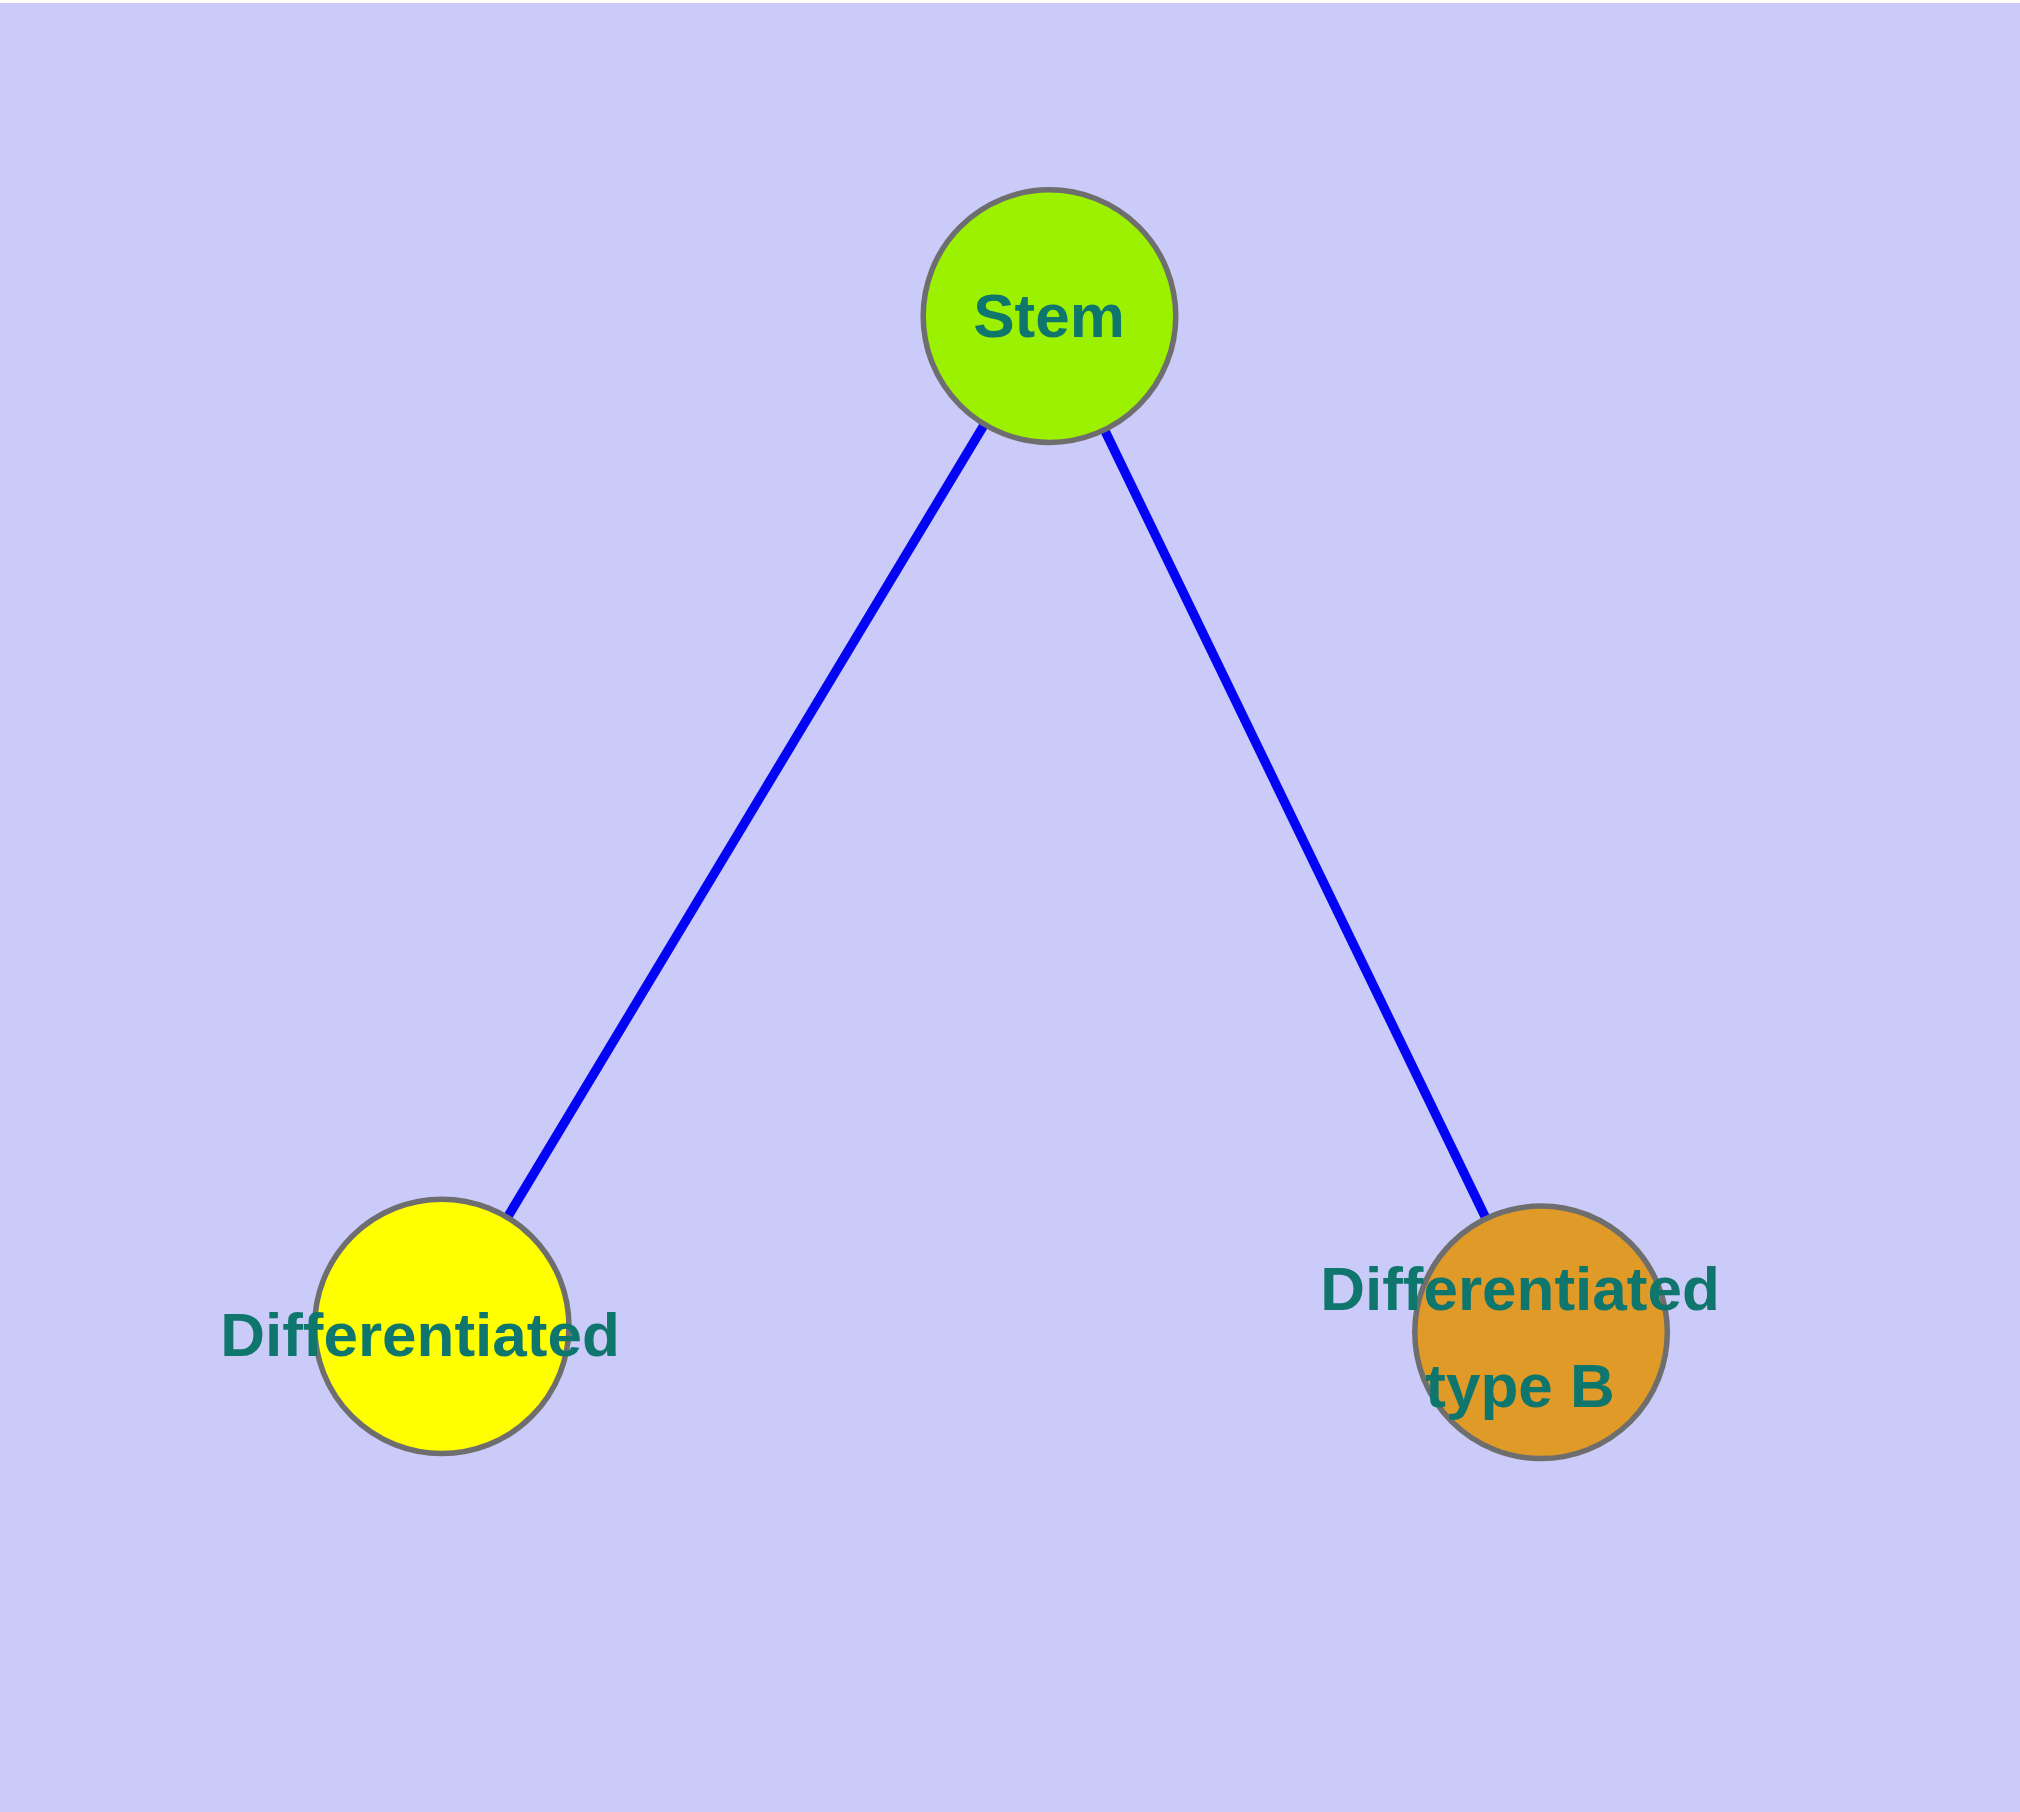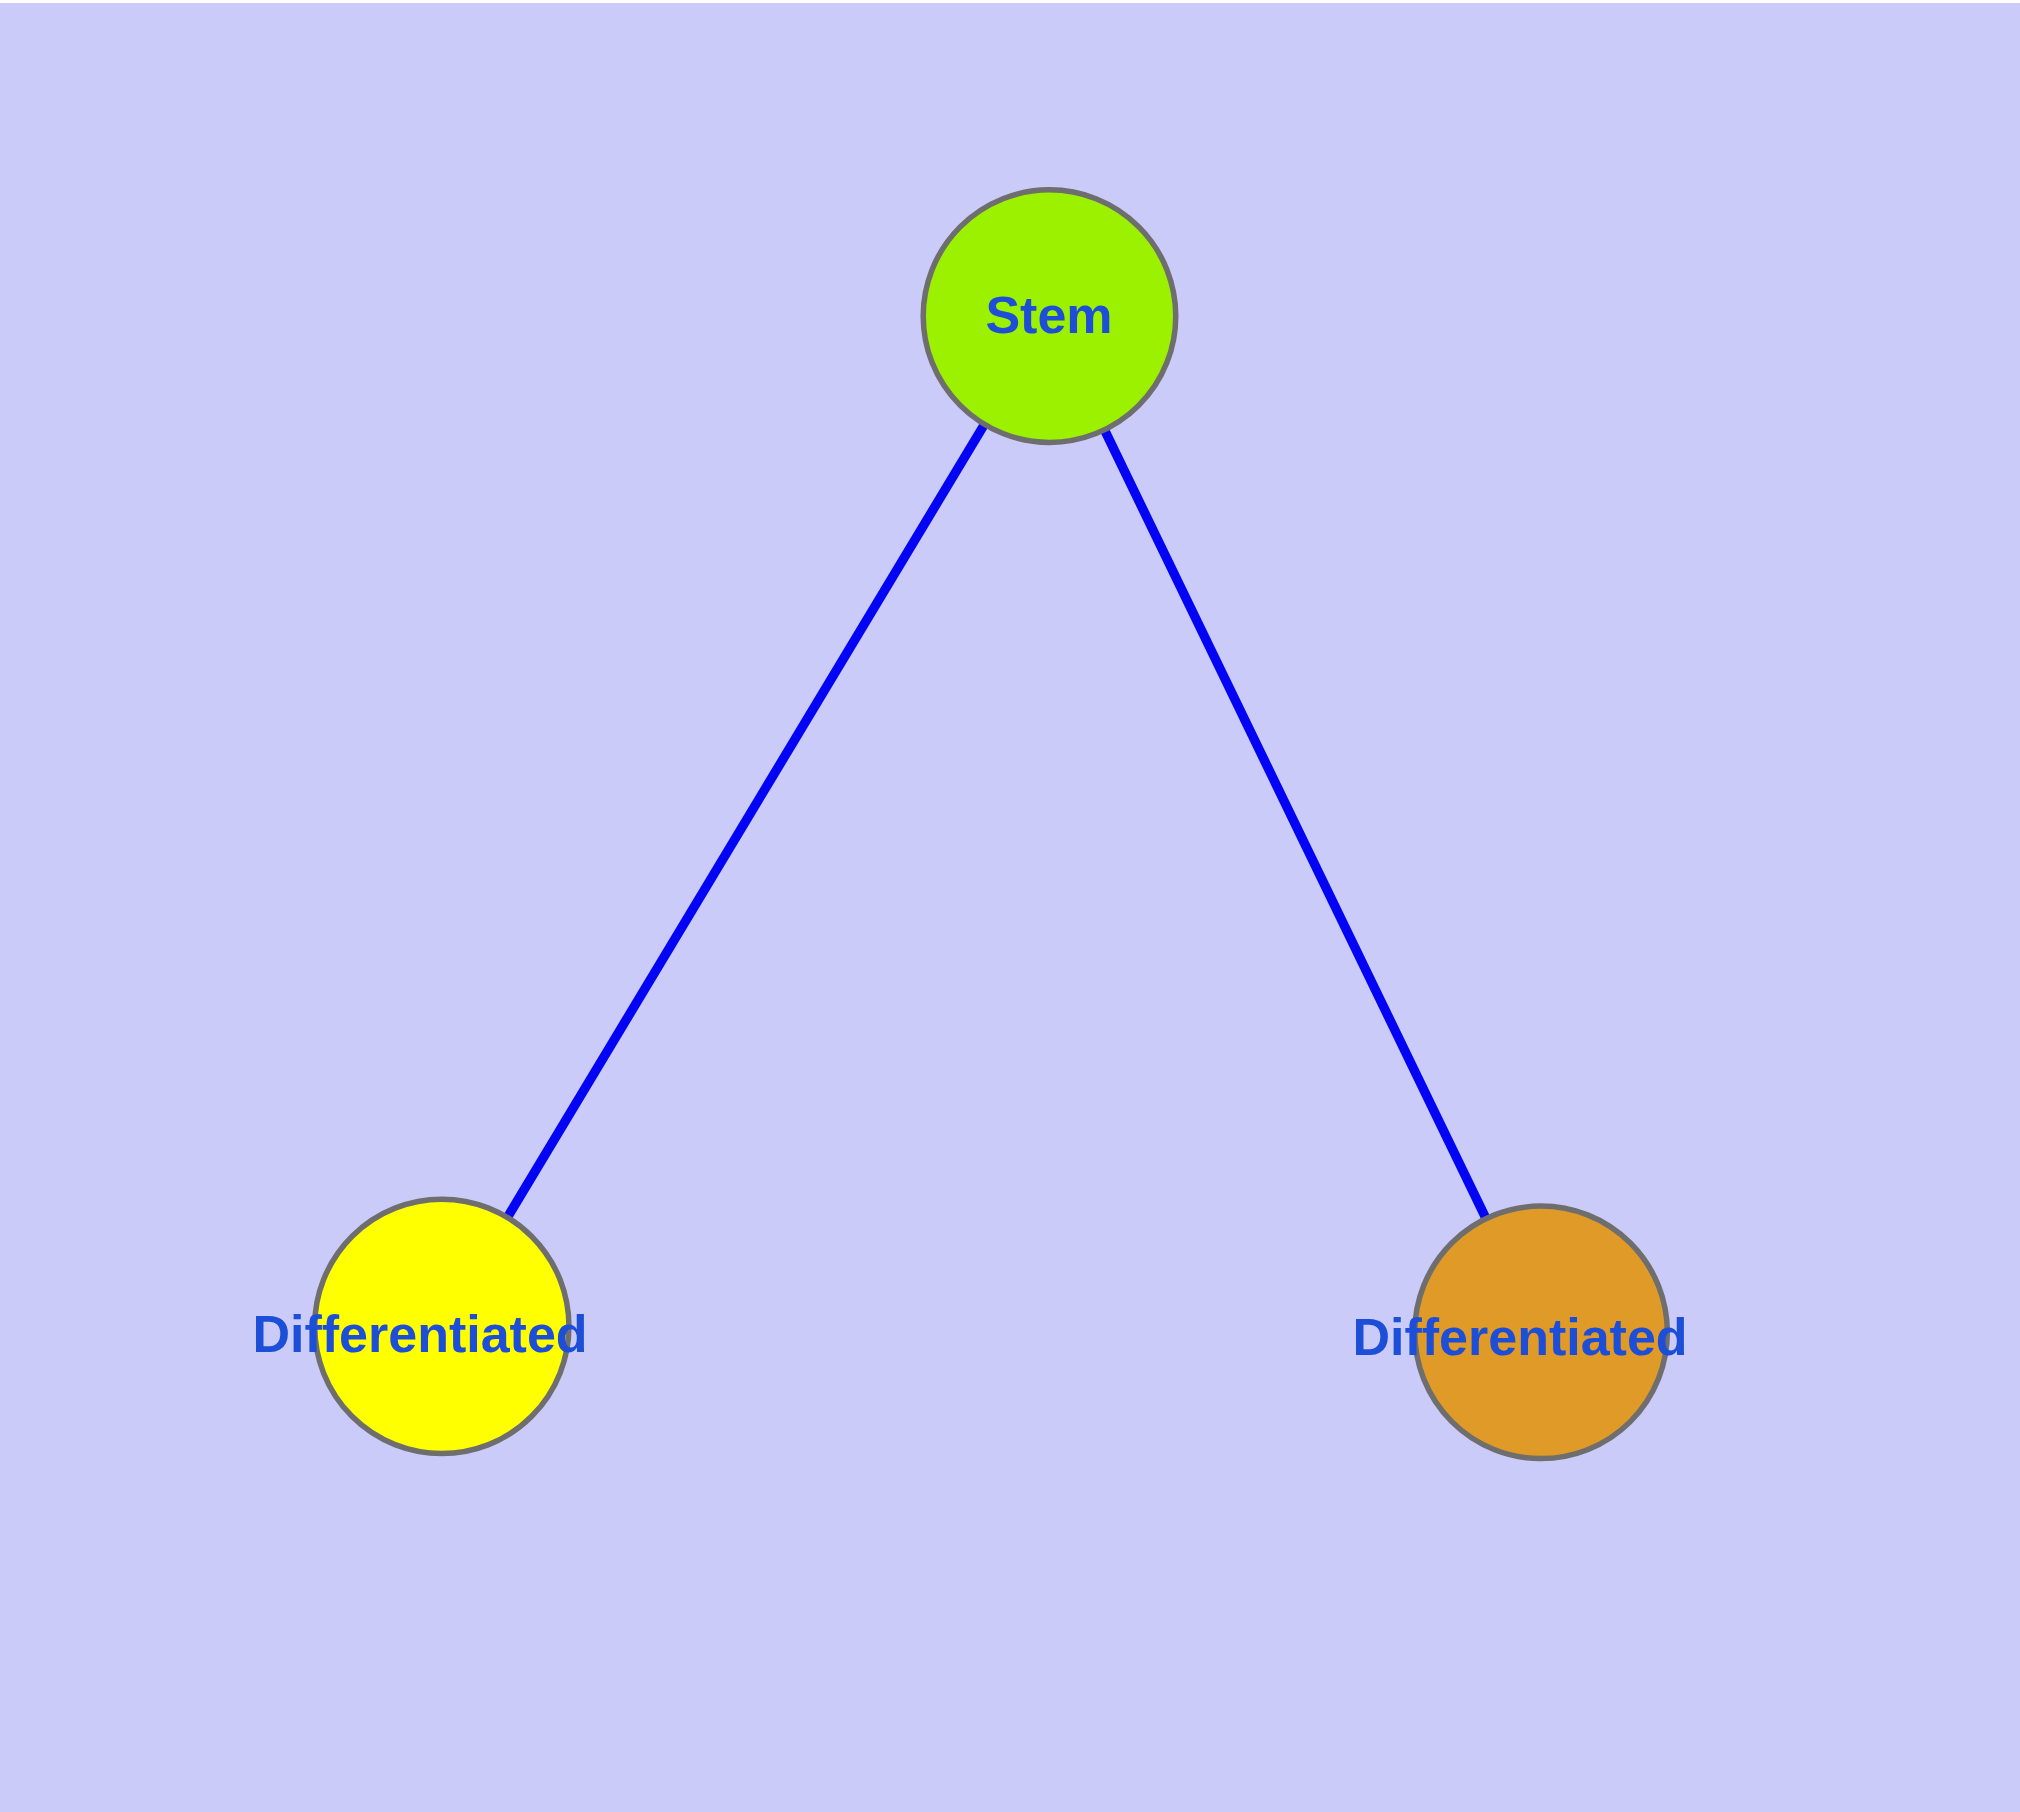--- a/index.html
+++ b/index.html
@@ -31,23 +31,23 @@
     fill: none;
   }
   .node {
     stroke: #6e6e6e;
     stroke-width: 6.5;
   }
   .node-label {
     position: absolute;
     transform: translate(-50%, -50%);
     text-align: center;
-    color: #1d4ed8;
+    color: #0f766e;
     font-weight: bold;
-    font-size: 52px;
+    font-size: 62px;
     line-height: 97px;
     white-space: nowrap;
   }
 </style>
 </head>
 <body>
 
 <div id="canvas">
 
   <div id="top-strip"></div>
@@ -65,16 +65,17 @@
   <div class="node-label" style="left:1049px; top:315px;">
     <div>Stem</div>
   </div>
 
   <div class="node-label" style="left:420px; top:1334px;">
     <div>Differentiated</div>
   </div>
 
   <div class="node-label" style="left:1520px; top:1337px;">
     <div>Differentiated</div>
+    <div>type B</div>
   </div>
 
 </div>
 
 
 </body></html>

